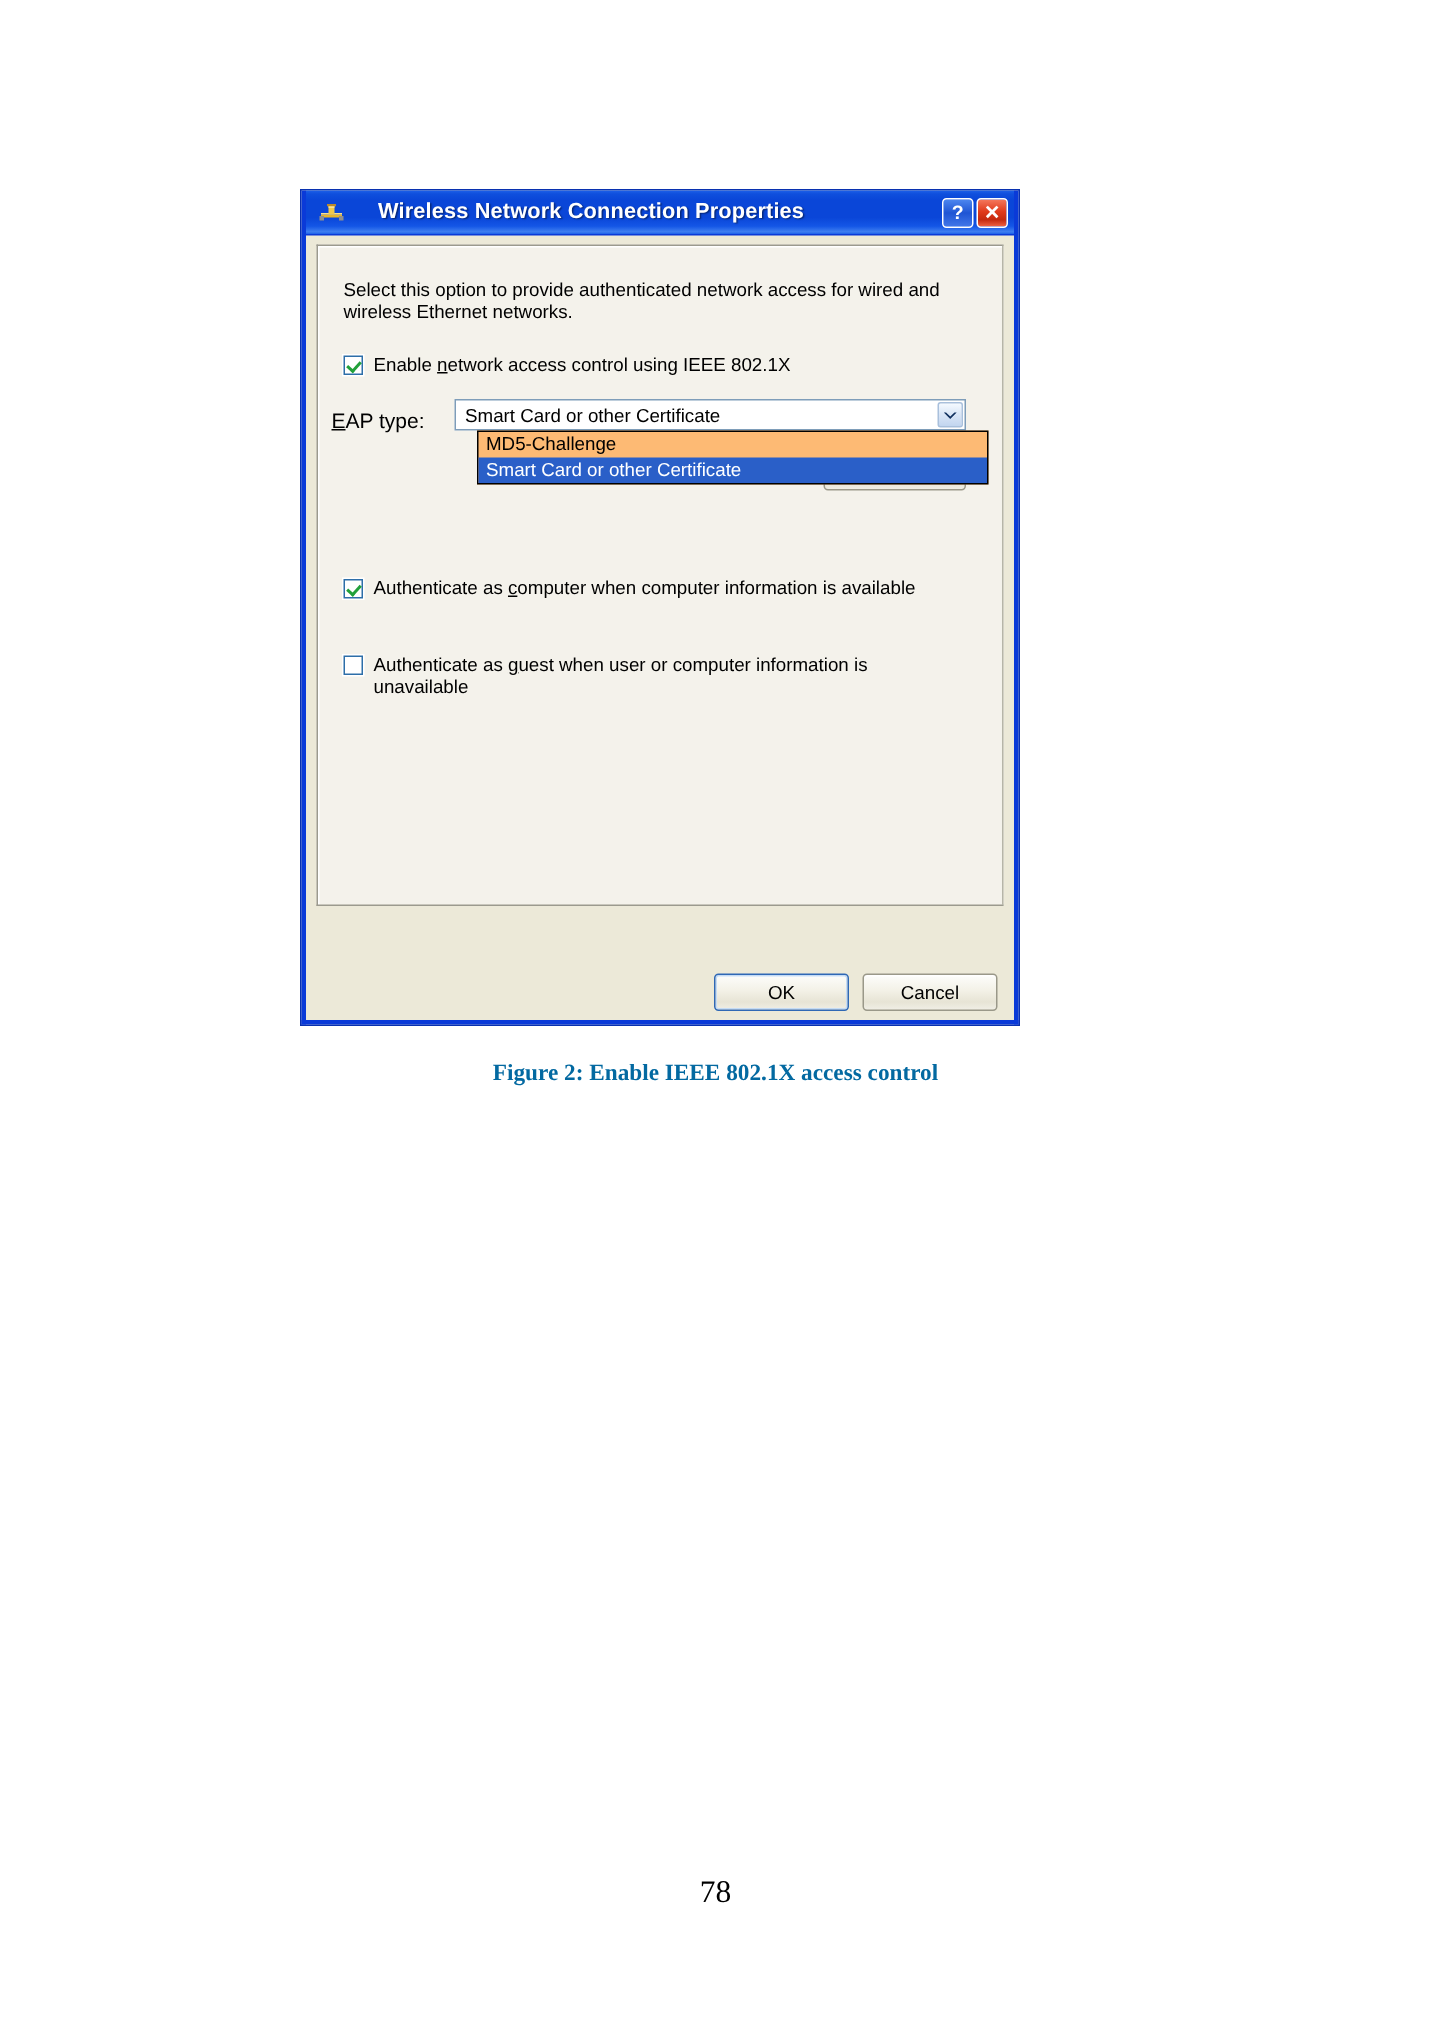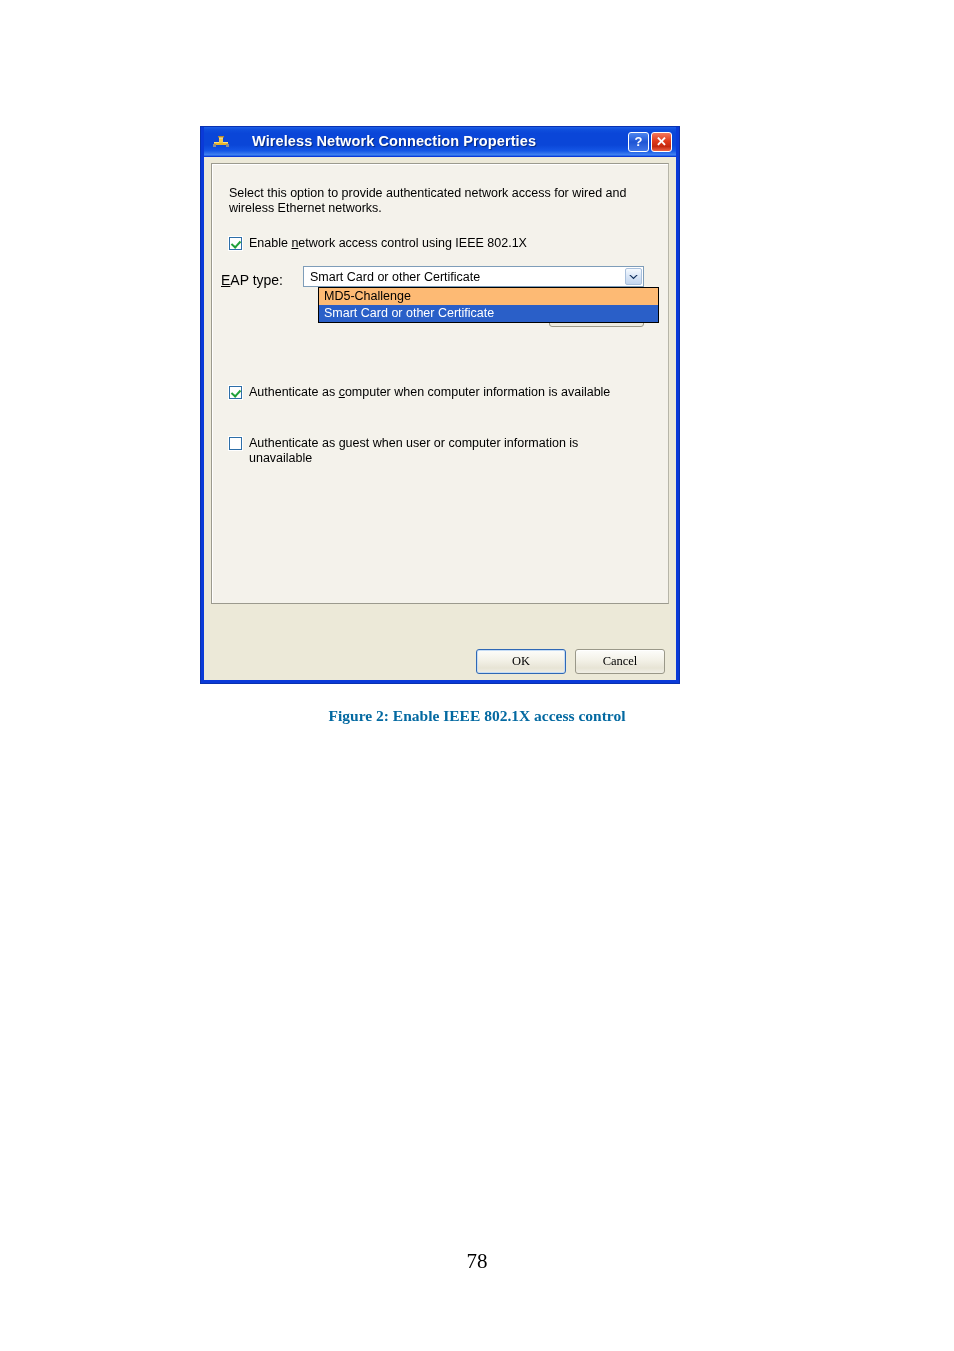--- a/index.html
+++ b/index.html
@@ -237,21 +237,20 @@
     background: linear-gradient(180deg,#fdfdfb 0%,#f3f1e7 45%,#e7e4d5 78%,#f0eee5 100%);
     border: 1px solid #9a9889;
     border-radius: 3px;
     font-size: 12.5px;
     color: #000;
     display: flex;
     align-items: center;
     justify-content: center;
     box-sizing: border-box;
     box-shadow: inset 0 1px 0 #ffffff;
-    font-family: Liberation Serif, serif;
   }
   .btn-properties {
     position: absolute;
     left: 337px; top: 140px;
     width: 95px; height: 23px;
     z-index: 5;
   }
 
   .btnbar {
     position: absolute;

